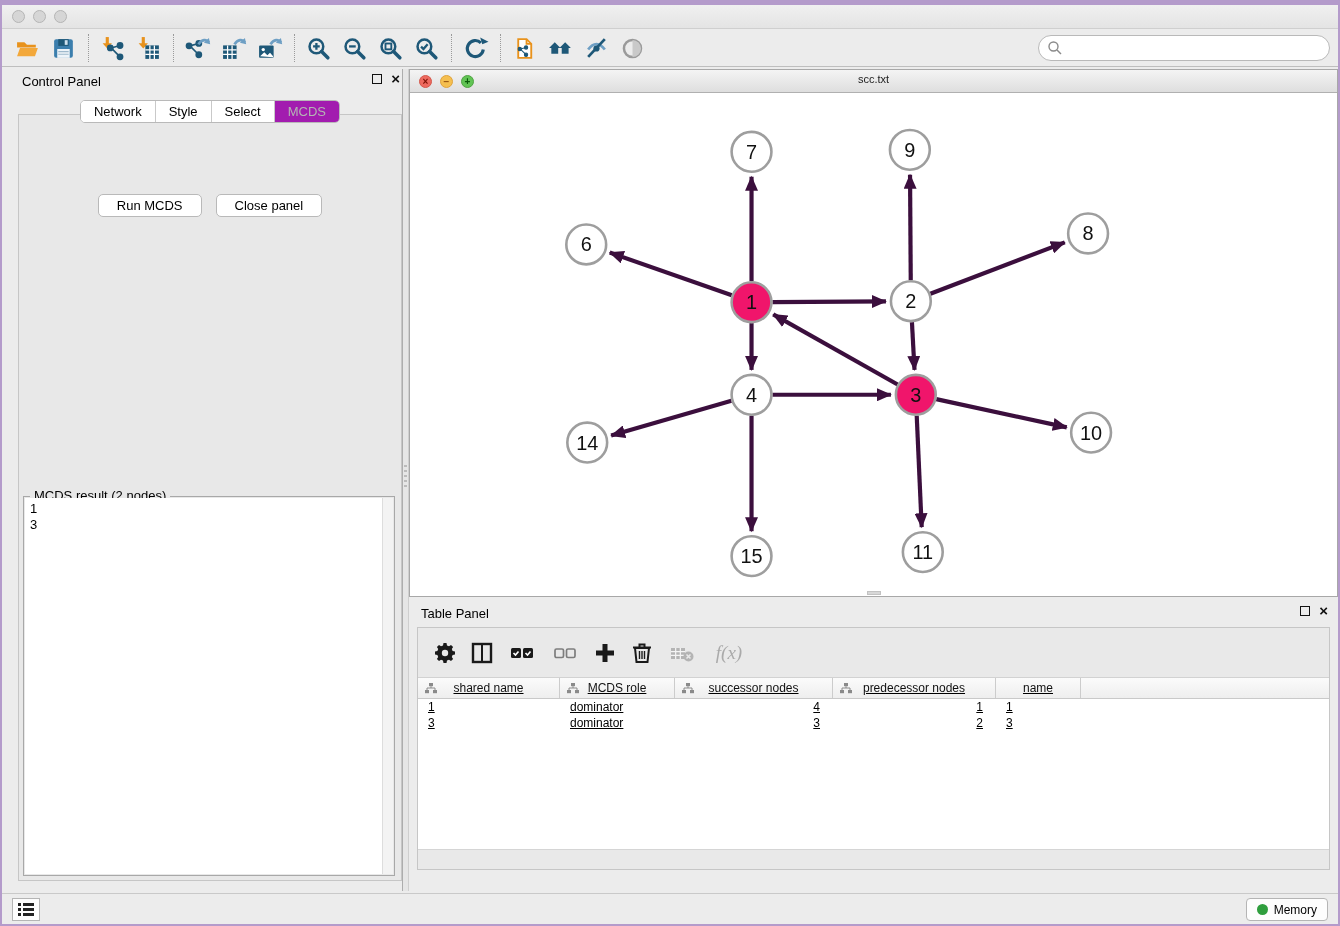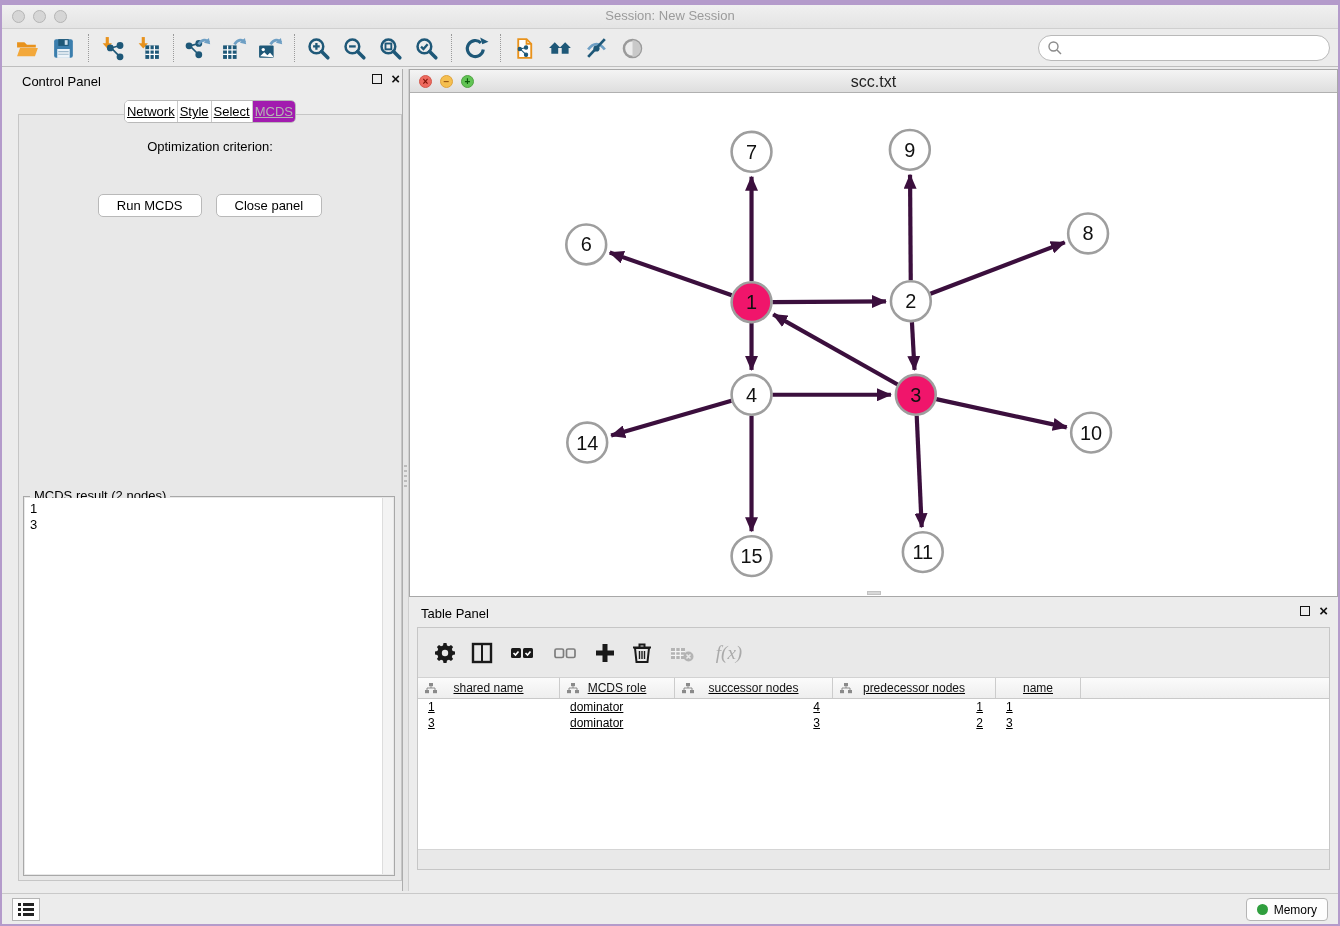--- a/index.html
+++ b/index.html
@@ -31,21 +31,21 @@
   
   .control-panel { position:absolute; left:8px; top:64px; width:400px; height:822px; background:#ececec; }
   .panel-head { position:absolute; left:0; right:0; top:0; height:26px; }
   .panel-title { position:absolute; left:12px; top:5px; font-size:13px; color:#000; }
   .panel-icons { position:absolute; right:10px; top:5px; display:flex; gap:9px; align-items:center; }
   .float-ic { width:10px; height:10px; border:1.6px solid #111; background:transparent; }
   .close-ic { font-size:15px; font-weight:bold; color:#111; line-height:10px; }
 
   .cp-tabs { position:absolute; top:31px; left:0; right:0; display:flex; justify-content:center; z-index:3; }
   .seg { display:flex; border:1px solid #b9b9b9; border-radius:5px; overflow:hidden; background:#fff; }
-  .seg-tab { padding:3px 2px; font-size:13px; color:#000; background:#fff; border-left:1px solid #c9c9c9; white-space:nowrap;text-decoration:underline; }
+  .seg-tab { padding:3px 13px; font-size:13px; color:#000; background:#fff; border-left:1px solid #c9c9c9; white-space:nowrap; }
   .seg-tab:first-child { border-left:none; }
   .seg-tab.sel { background:#a21caf; color:#b4b4b4; }
 
   .cp-inner { position:absolute; left:8px; right:8px; top:45px; bottom:10px;
               background:#e8e8e8; border:1px solid #c6c6c6; }
   .opt-label { position:absolute; top:24px; left:0; right:0; text-align:center; font-size:13px; }
   .criterion { position:absolute; top:46px; left:36px; right:36px; height:23px; background:#fff;
                border:1px solid #b9b9b9; border-radius:4px; font-size:13px;
                display:flex; align-items:center; padding-left:9px; }
   .stepper { position:absolute; right:6px; top:3px; display:flex; flex-direction:column; gap:2px; }
@@ -67,21 +67,21 @@
   .v-split { position:absolute; left:400px; top:64px; width:7px; height:822px; background:#e6e6e6;
              border-left:1px solid #adadad; border-right:1px solid #cfcfcf; }
   .v-grip { position:absolute; top:396px; left:1px; width:3px; height:22px;
             background:repeating-linear-gradient(#bbb 0 2px, #e6e6e6 2px 5px); }
 
   
   .net-window { position:absolute; left:407px; top:64px; right:0; height:528px;
                 border:1px solid #a8a8a8; background:#fff; }
   .net-titlebar { position:absolute; left:0; right:0; top:0; height:23px;
                   background:linear-gradient(#f4f4f4,#dedede); border-bottom:1px solid #b0b0b0; }
-  .net-title { position:absolute; left:0; right:0; top:3px; text-align:center; font-size:16px; color:#222; }
+  .net-title { position:absolute; left:0; right:0; top:3px; text-align:center; font-size:11px; color:#222; }
   .net-lights { position:absolute; left:9px; top:5px; display:flex; gap:8px; }
   .nl { width:13px; height:13px; border-radius:50%; display:flex; align-items:center; justify-content:center;
         font-size:10px; font-weight:bold; line-height:1; }
   .nl-close { background:#ee6a5f; border:1px solid #d3584c; color:#7e1206; }
   .nl-min   { background:#f5bf4f; border:1px solid #dfa33c; color:#985712; }
   .nl-max   { background:#61c454; border:1px solid #50a343; color:#0a5b0a; }
   .canvas { position:absolute; left:0; right:0; top:23px; bottom:0; background:#fff; }
   .canvas svg { position:absolute; inset:0; }
   .canvas-grip { position:absolute; bottom:1px; left:50%; margin-left:-7px; width:14px; height:4px;
                  background:#d7d7d7; border:1px solid #c2c2c2; }
@@ -123,21 +123,20 @@
 <body>
 
 <div id="app">
 
   <div class="titlebar">
     <div class="traffic">
       <div class="tl"></div>
       <div class="tl"></div>
       <div class="tl"></div>
     </div>
-    <div class="win-title">Session: New Session</div>
   </div>
 
   <div class="toolbar" id="main-toolbar">
     <div class="tb-btn">
         <svg width="26" height="25" viewBox="0 0 25 24">
           <path d="M2 6h7l2.5 2.5H20V11H2z" fill="#e8921c"></path>
           <path d="M2 19.5l2.8-8H22l-2.8 8z" fill="#f3a83a"></path>
         </svg>
       </div>
       <div class="tb-btn">
@@ -293,21 +292,20 @@
     </div>
     <div class="cp-tabs" id="cp-tabs">
         <div class="seg">
           <div class="seg-tab">Network</div>
           <div class="seg-tab">Style</div>
           <div class="seg-tab">Select</div>
           <div class="seg-tab sel">MCDS</div>
         </div>
       </div>
     <div class="cp-inner">
-      <div class="opt-label">Optimization criterion:</div>
       <div class="cp-buttons">
         <button class="mac-btn">Run MCDS</button>
         <button class="mac-btn">Close panel</button>
       </div>
       <div class="result-box">
         <span class="result-legend">MCDS result (2 nodes)</span>
         <div class="result-text" id="result-text">1
 3</div>
         <div class="result-scroll"></div>
       </div>

